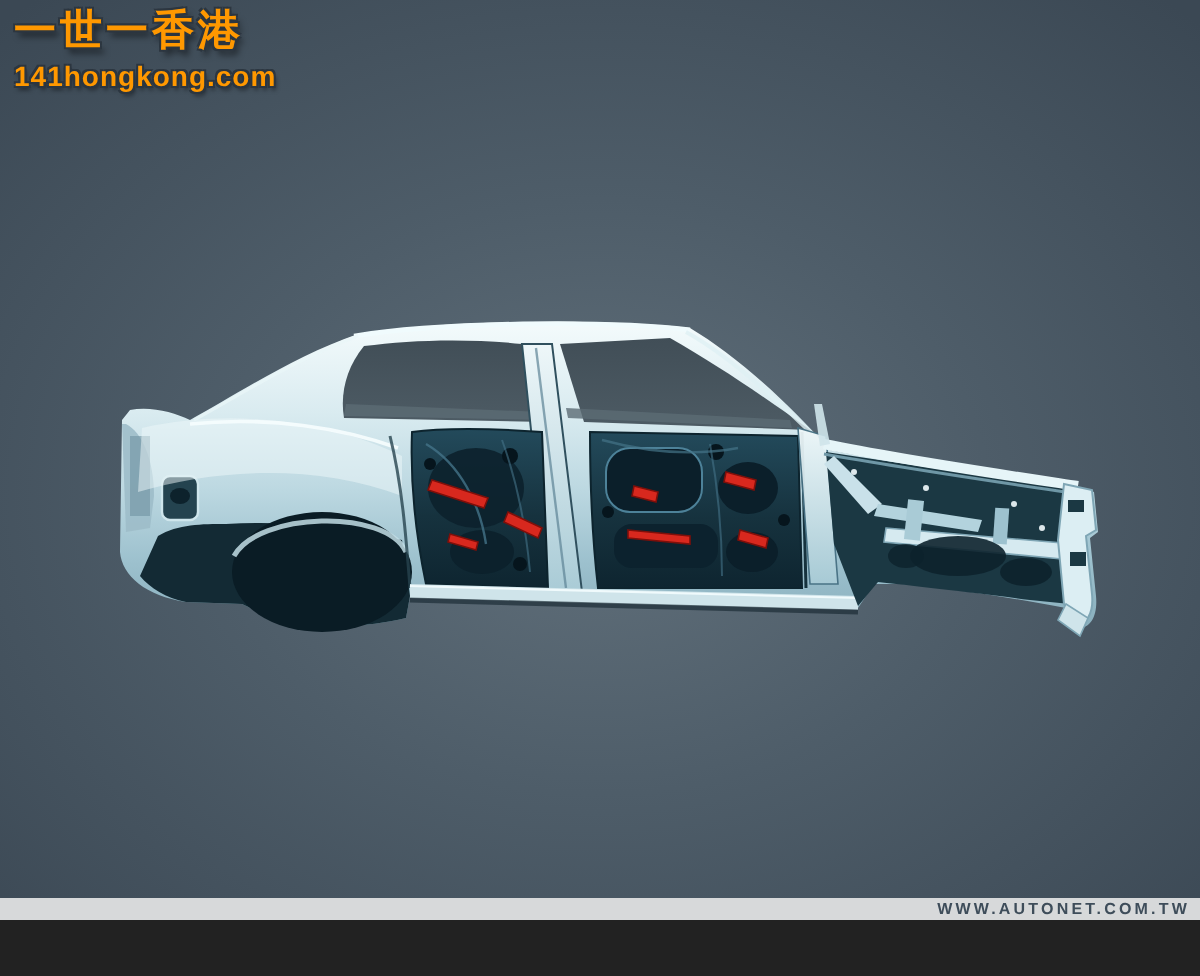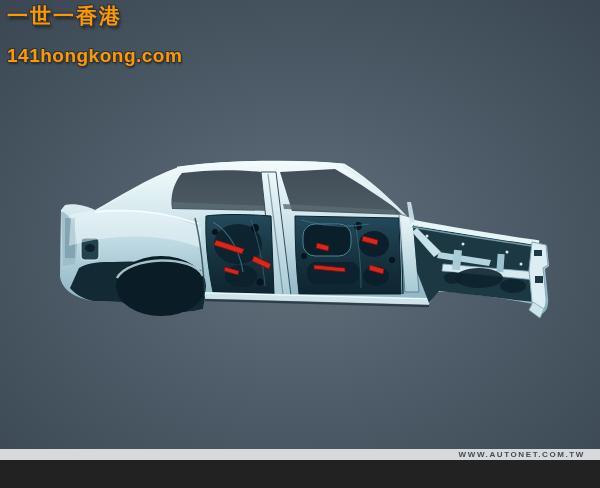--- a/index.html
+++ b/index.html
@@ -8,31 +8,31 @@
     background:radial-gradient(ellipse 430px 330px at 50% 54%, #61707b 0%, #4e5d69 45%, #3b4854 100%);
     font-family:"Liberation Sans","DejaVu Sans",sans-serif;
   }
   
   .watermark{position:absolute;top:5px;left:7px;line-height:1;user-select:none;}
   .wm-brand{
     display:block;font-weight:bold;font-size:21px;letter-spacing:2px;color:#ff9800;
     text-shadow:-1px -1px 0 #2c3640,1px -1px 0 #2c3640,-1px 1px 0 #2c3640,1px 1px 0 #2c3640,2px 3px 3px rgba(0,0,0,.55);
   }
   .wm-site{
-    display:block;margin-top:20px;font-weight:bold;font-size:19px;letter-spacing:.5px;color:#ff9800;
+    display:block;margin-top:5px;font-weight:bold;font-size:14px;letter-spacing:.5px;color:#ff9800;
     text-shadow:-1px -1px 0 #2c3640,1px -1px 0 #2c3640,-1px 1px 0 #2c3640,1px 1px 0 #2c3640,1px 2px 2px rgba(0,0,0,.5);
   }
   
   .credit-bar{
     position:absolute;left:0;bottom:0;width:600px;height:11px;background:#d7d9da;
     display:flex;align-items:center;justify-content:flex-end;
   }
   .credit-text{
     font-size:8px;font-weight:bold;letter-spacing:1.6px;color:#3e4d5a;
-    padding-right:15px;line-height:11px;white-space:nowrap;
+    padding-right:5px;line-height:11px;white-space:nowrap;
   }
   .car-wrap{position:absolute;left:55px;top:152px;width:500px;height:180px;}
   svg{display:block;}
 </style>
 </head>
 <body>
 
 <div class="stage">
 
   <div class="car-wrap">

